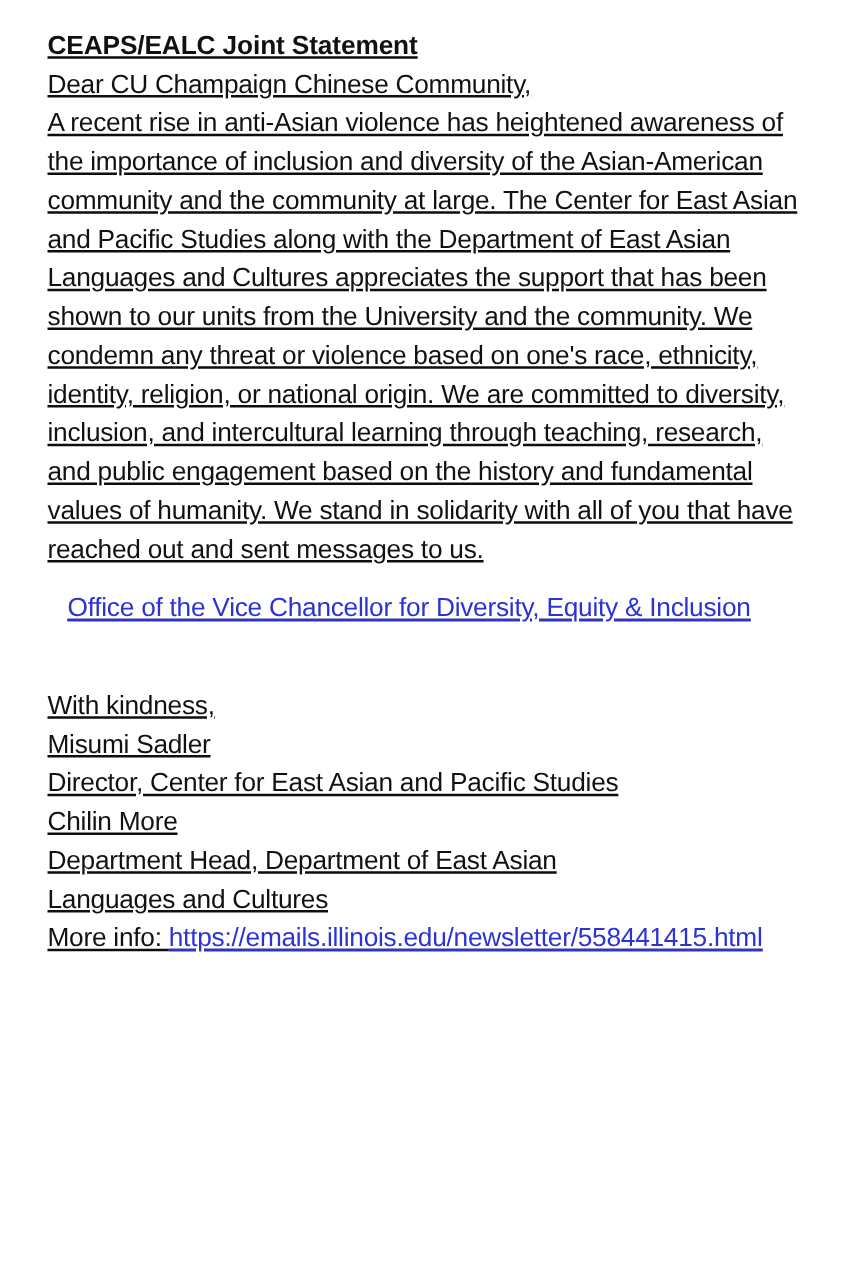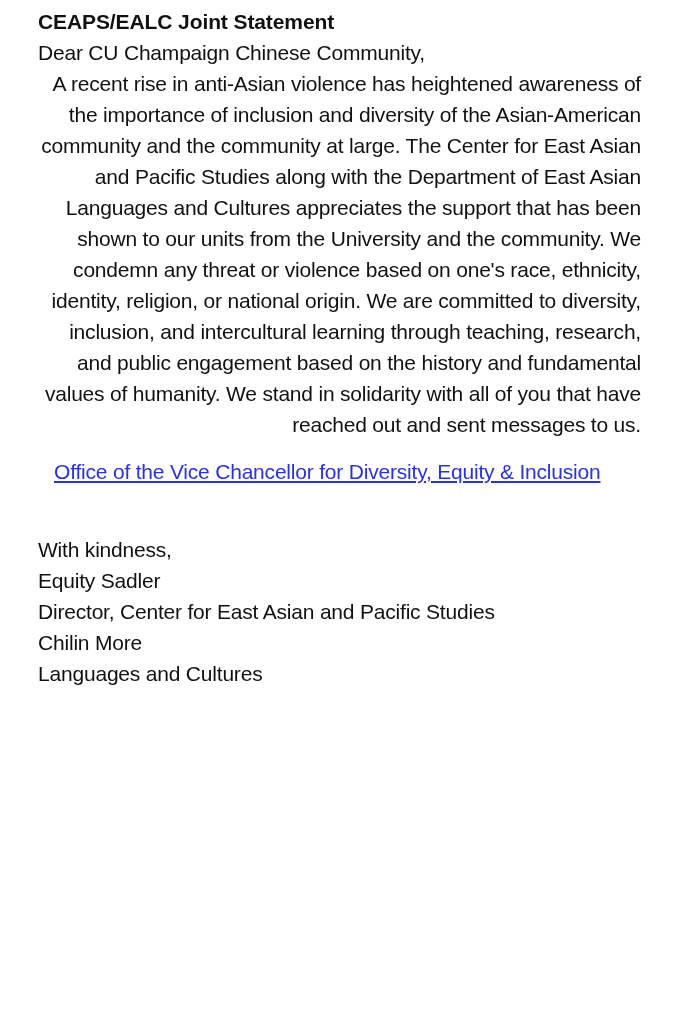--- a/index.html
+++ b/index.html
@@ -11,43 +11,44 @@
     width: 681px;
     height: 1024px;
     overflow: hidden;
     font-family: "Liberation Sans", sans-serif;
     color: #0d0d0d;
   }
   .page {
     box-sizing: border-box;
     width: 681px;
     height: 1024px;
-    padding: 6px 40px 0 38px;
+    padding: 21px 40px 0 38px;
     background: #ffffff;
+    text-decoration: underline;
   }
   .statement-title {
     font-size: 21px;
     font-weight: bold;
     line-height: 31px;
     color: #111111;
     margin: 0 0 0 0;
     letter-spacing: -0.1px;
   }
   .salutation,
   .body-paragraph,
   .resources-lead,
   .signature-line {
     font-size: 21px;
     line-height: 31px;
     color: #111111;
     margin: 0;
     letter-spacing: -0.2px;
   }
   .body-paragraph {
-    text-align: right;
+    text-align: left;
   }
   .link-list {
     margin: 16px;
     padding: 0;
     list-style: none;
   }
   .link-item {
     font-size: 21px;
     line-height: 31px;
     letter-spacing: -0.2px;
@@ -89,20 +90,24 @@
   <ul class="link-list">
     <li class="link-item">
       <a class="doc-link" href="#">Office of the Vice Chancellor for Diversity, Equity &amp; Inclusion</a>
     </li>
   </ul>
 
   <div class="spacer"></div>
 
   <div class="signature-block">
     <p class="signature-line">With kindness,</p>
-    <p class="signature-line">Equity Sadler</p>
+    <p class="signature-line">Misumi Sadler</p>
     <p class="signature-line">Director, Center for East Asian and Pacific Studies</p>
     <p class="signature-line">Chilin More</p>
+    <p class="signature-line">Department Head, Department of East Asian</p>
     <p class="signature-line">Languages and Cultures</p>
   </div>
 
+  <p class="more-info">
+    <span>More info: </span><a class="doc-link" href="#">https://emails.illinois.edu/newsletter/558441415.html</a>
+  </p>
 
 </div>
 
 </body></html>

